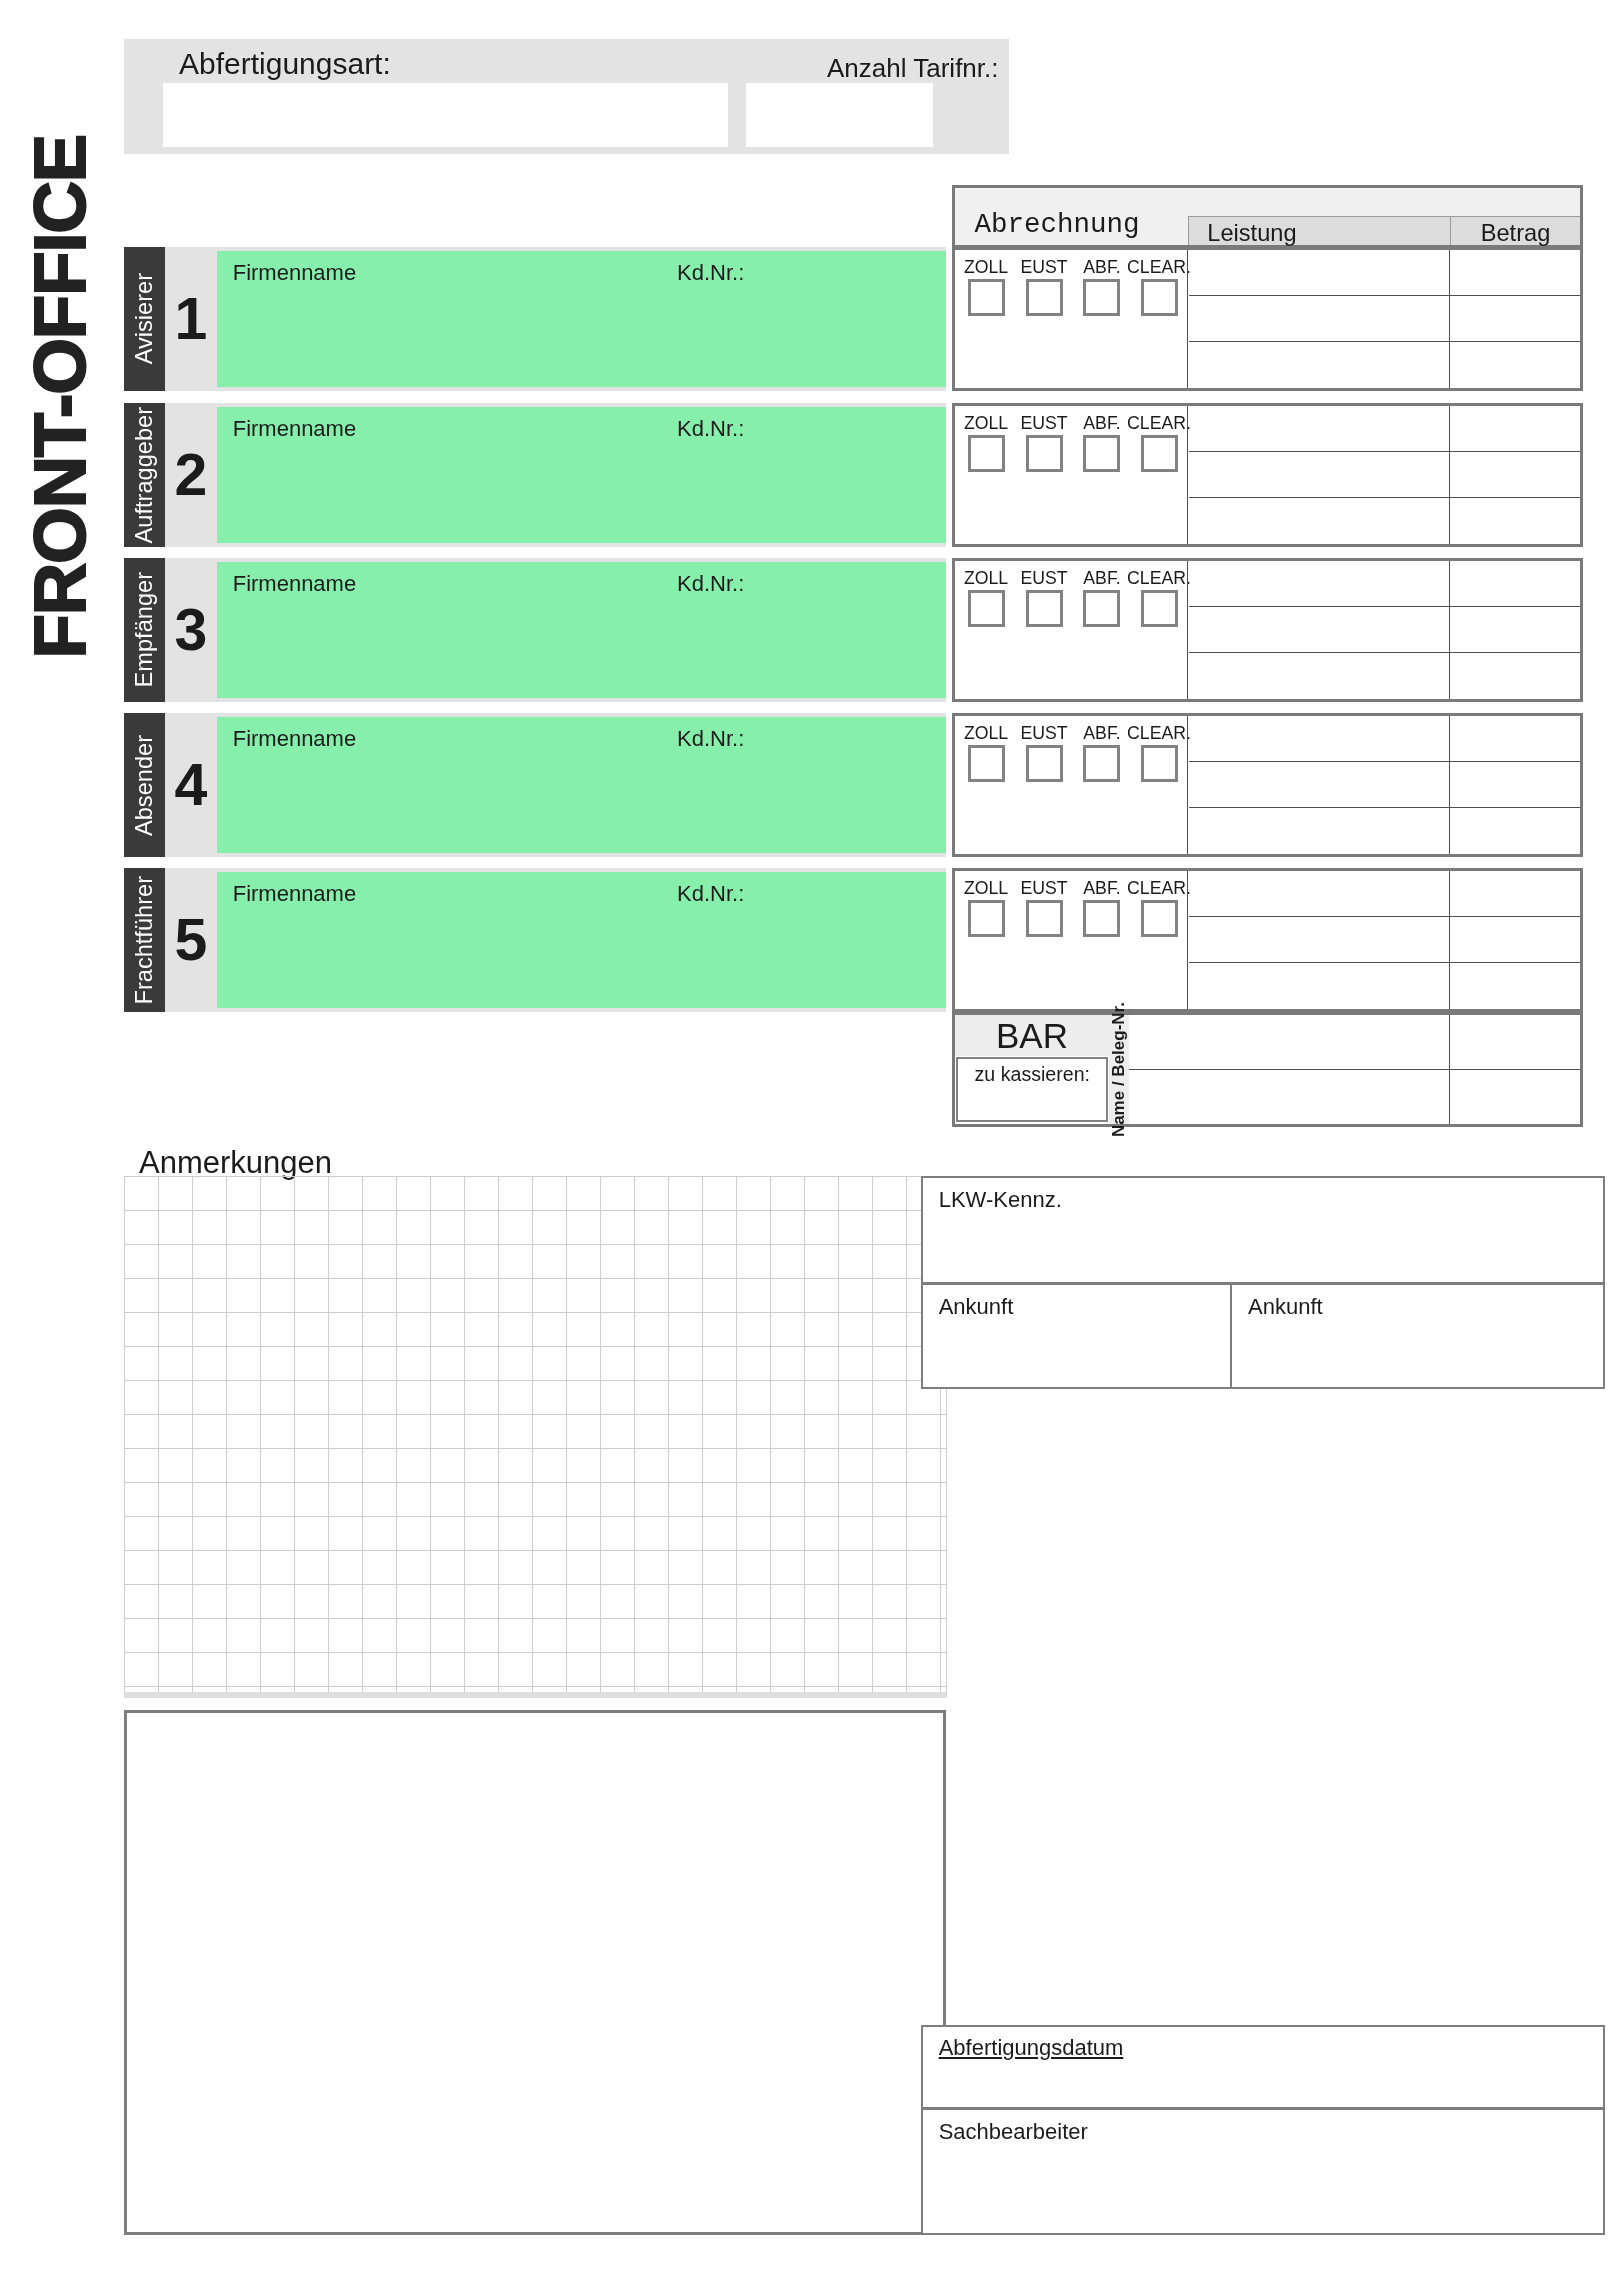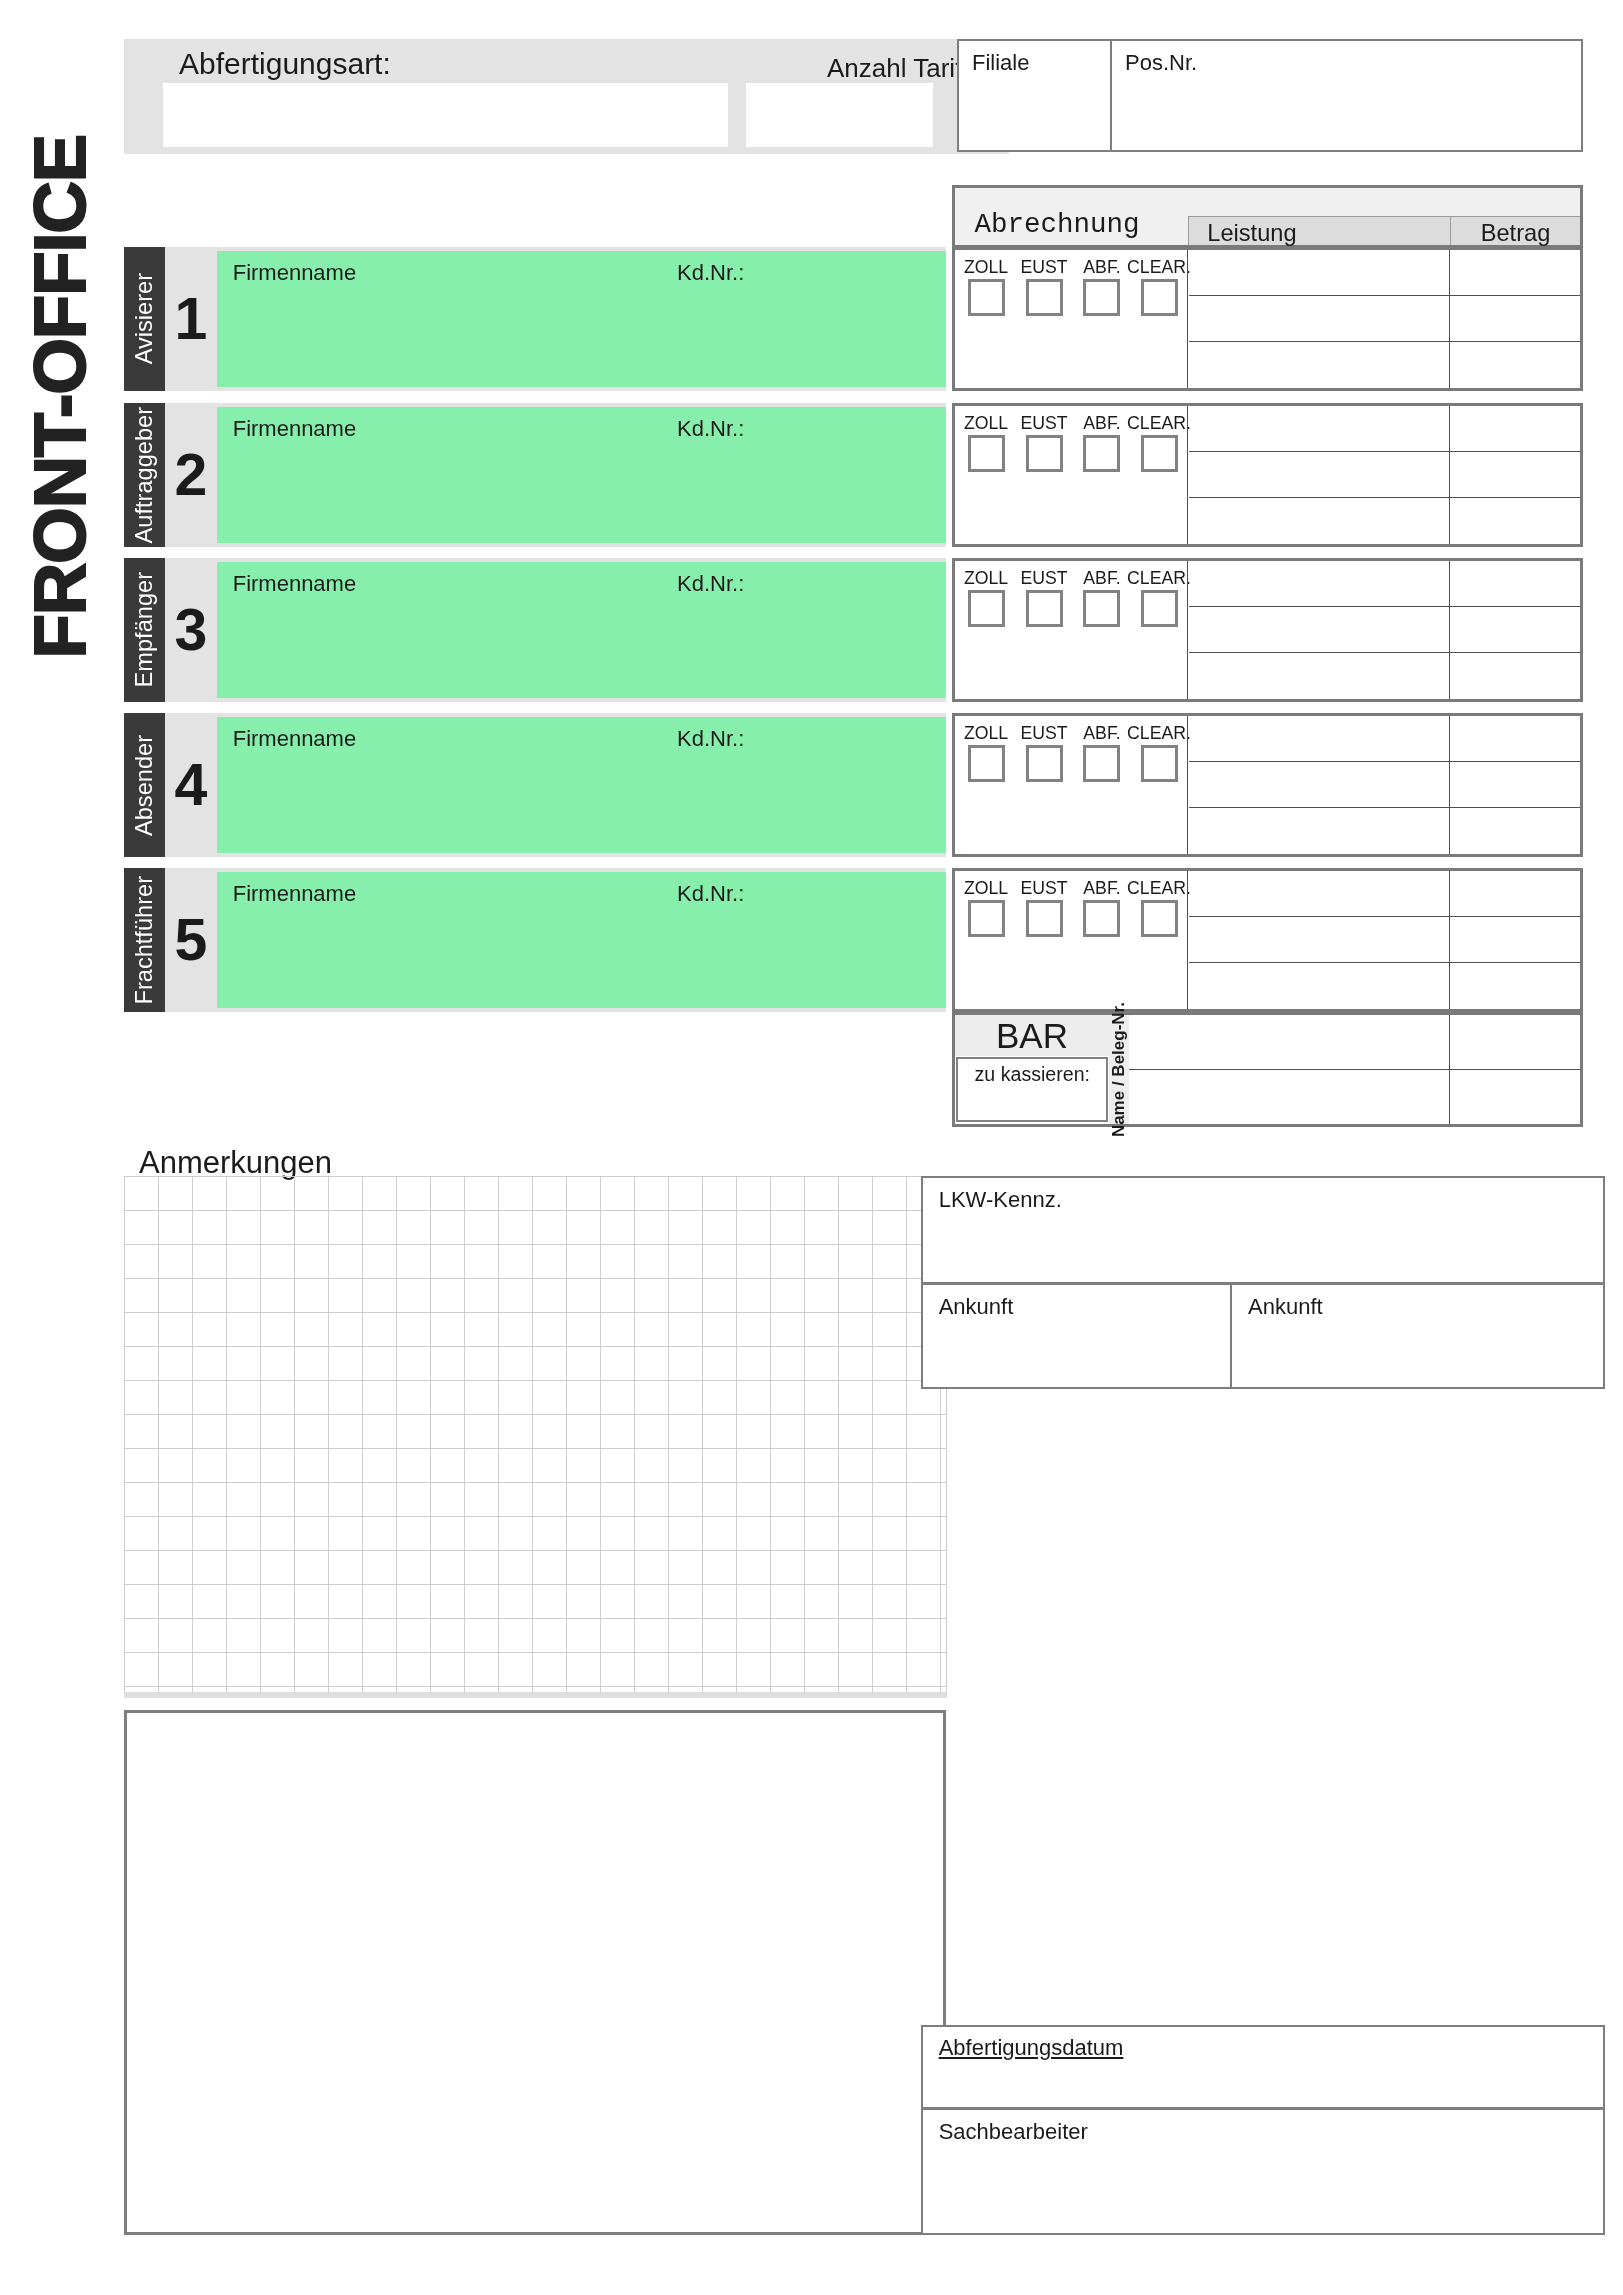--- a/index.html
+++ b/index.html
@@ -86,27 +86,20 @@
     <span class="vtext">FRONT-OFFICE</span>
   </div>
 
   <div class="abs top-panel">
     <div class="abs abf-label">Abfertigungsart:</div>
     <div class="abs abf-input"></div>
     <div class="abs anzahl-label">Anzahl Tarifnr.:</div>
     <div class="abs anzahl-input"></div>
   </div>
 
-  <div class="abs filiale-box">
-    <div class="abs filiale-div"></div>
-    <div class="abs lbl34" style="left:13px;top:9.2px;">Filiale</div>
-    <div class="abs lbl34" style="left:166px;top:9.2px;">Pos.Nr.</div>
-    <div class="abs" style="left:2px;top:39px;width:149px;bottom:2px;"></div>
-    <div class="abs" style="left:157px;top:39px;right:2px;bottom:2px;"></div>
-  </div>
 
   <div class="abs abr-head">
     <div class="abs abr-title">Abrechnung</div>
     <div class="abs head-cell head-leistung">Leistung</div>
     <div class="abs head-cell head-betrag">Betrag</div>
   </div>
 
   <div class="abs pleft" style="top:247px;">
     <div class="abs ptab">
         <span class="vtext">Avisierer</span>

